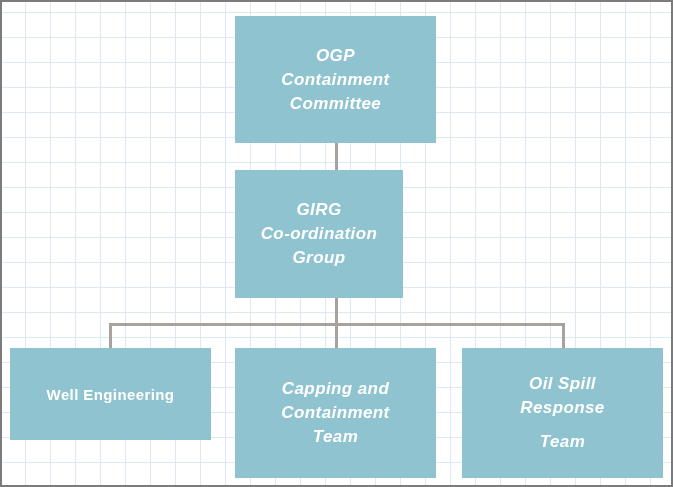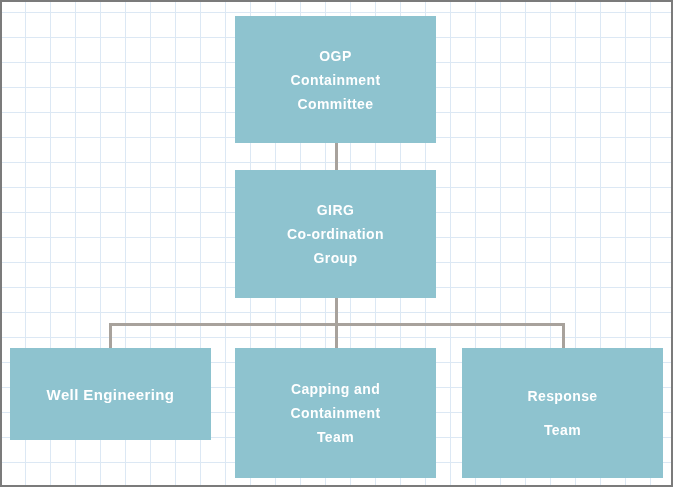--- a/index.html
+++ b/index.html
@@ -30,25 +30,25 @@
     color:var(--node-text);
     display:flex;
     flex-direction:column;
     align-items:center;
     justify-content:center;
     text-align:center;
     font-weight:bold;
     letter-spacing:0.4px;
   }
   .node .line{display:block;}
-  .fs-lg{font-size:14px;line-height:24px;}
+  .fs-lg{font-size:17px;line-height:24px;font-style:italic;}
   .fs-sm{font-size:15px;line-height:21px;}
   .para-gap{margin-top:10px;}
   .n-ogp     {left:233px; top:14px;  width:201px; height:127px;}
-  .n-girg    {left:233px; top:168px; width:201px; height:128px;}
+  .n-girg    {left:233px; top:168px; width:168px; height:128px;}
   .n-well    {left:8px;   top:346px; width:201px; height:92px;}
   .n-capping {left:233px; top:346px; width:201px; height:130px;}
   .n-oilspill{left:460px; top:346px; width:201px; height:130px;}
   .conn{position:absolute;background:var(--connector);}
   .c-v1        {left:333px; top:141px; width:3px;   height:27px;}
   .c-v2        {left:333px; top:296px; width:3px;   height:50px;}
   .c-rail      {left:107px; top:321px; width:456px; height:3px;}
   .c-drop-left {left:107px; top:321px; width:3px;   height:25px;}
   .c-drop-right{left:560px; top:321px; width:3px;   height:25px;}
 </style>
@@ -79,17 +79,18 @@
     <span class="line">Well Engineering</span>
   </div>
 
   <div class="node fs-lg n-capping">
     <span class="line">Capping and</span>
     <span class="line">Containment</span>
     <span class="line">Team</span>
   </div>
 
   <div class="node fs-lg n-oilspill">
+    <span class="line">Oil Spill</span>
     <span class="line">Response</span>
     <span class="line para-gap">Team</span>
   </div>
 
 </div>
 
 </body></html>

